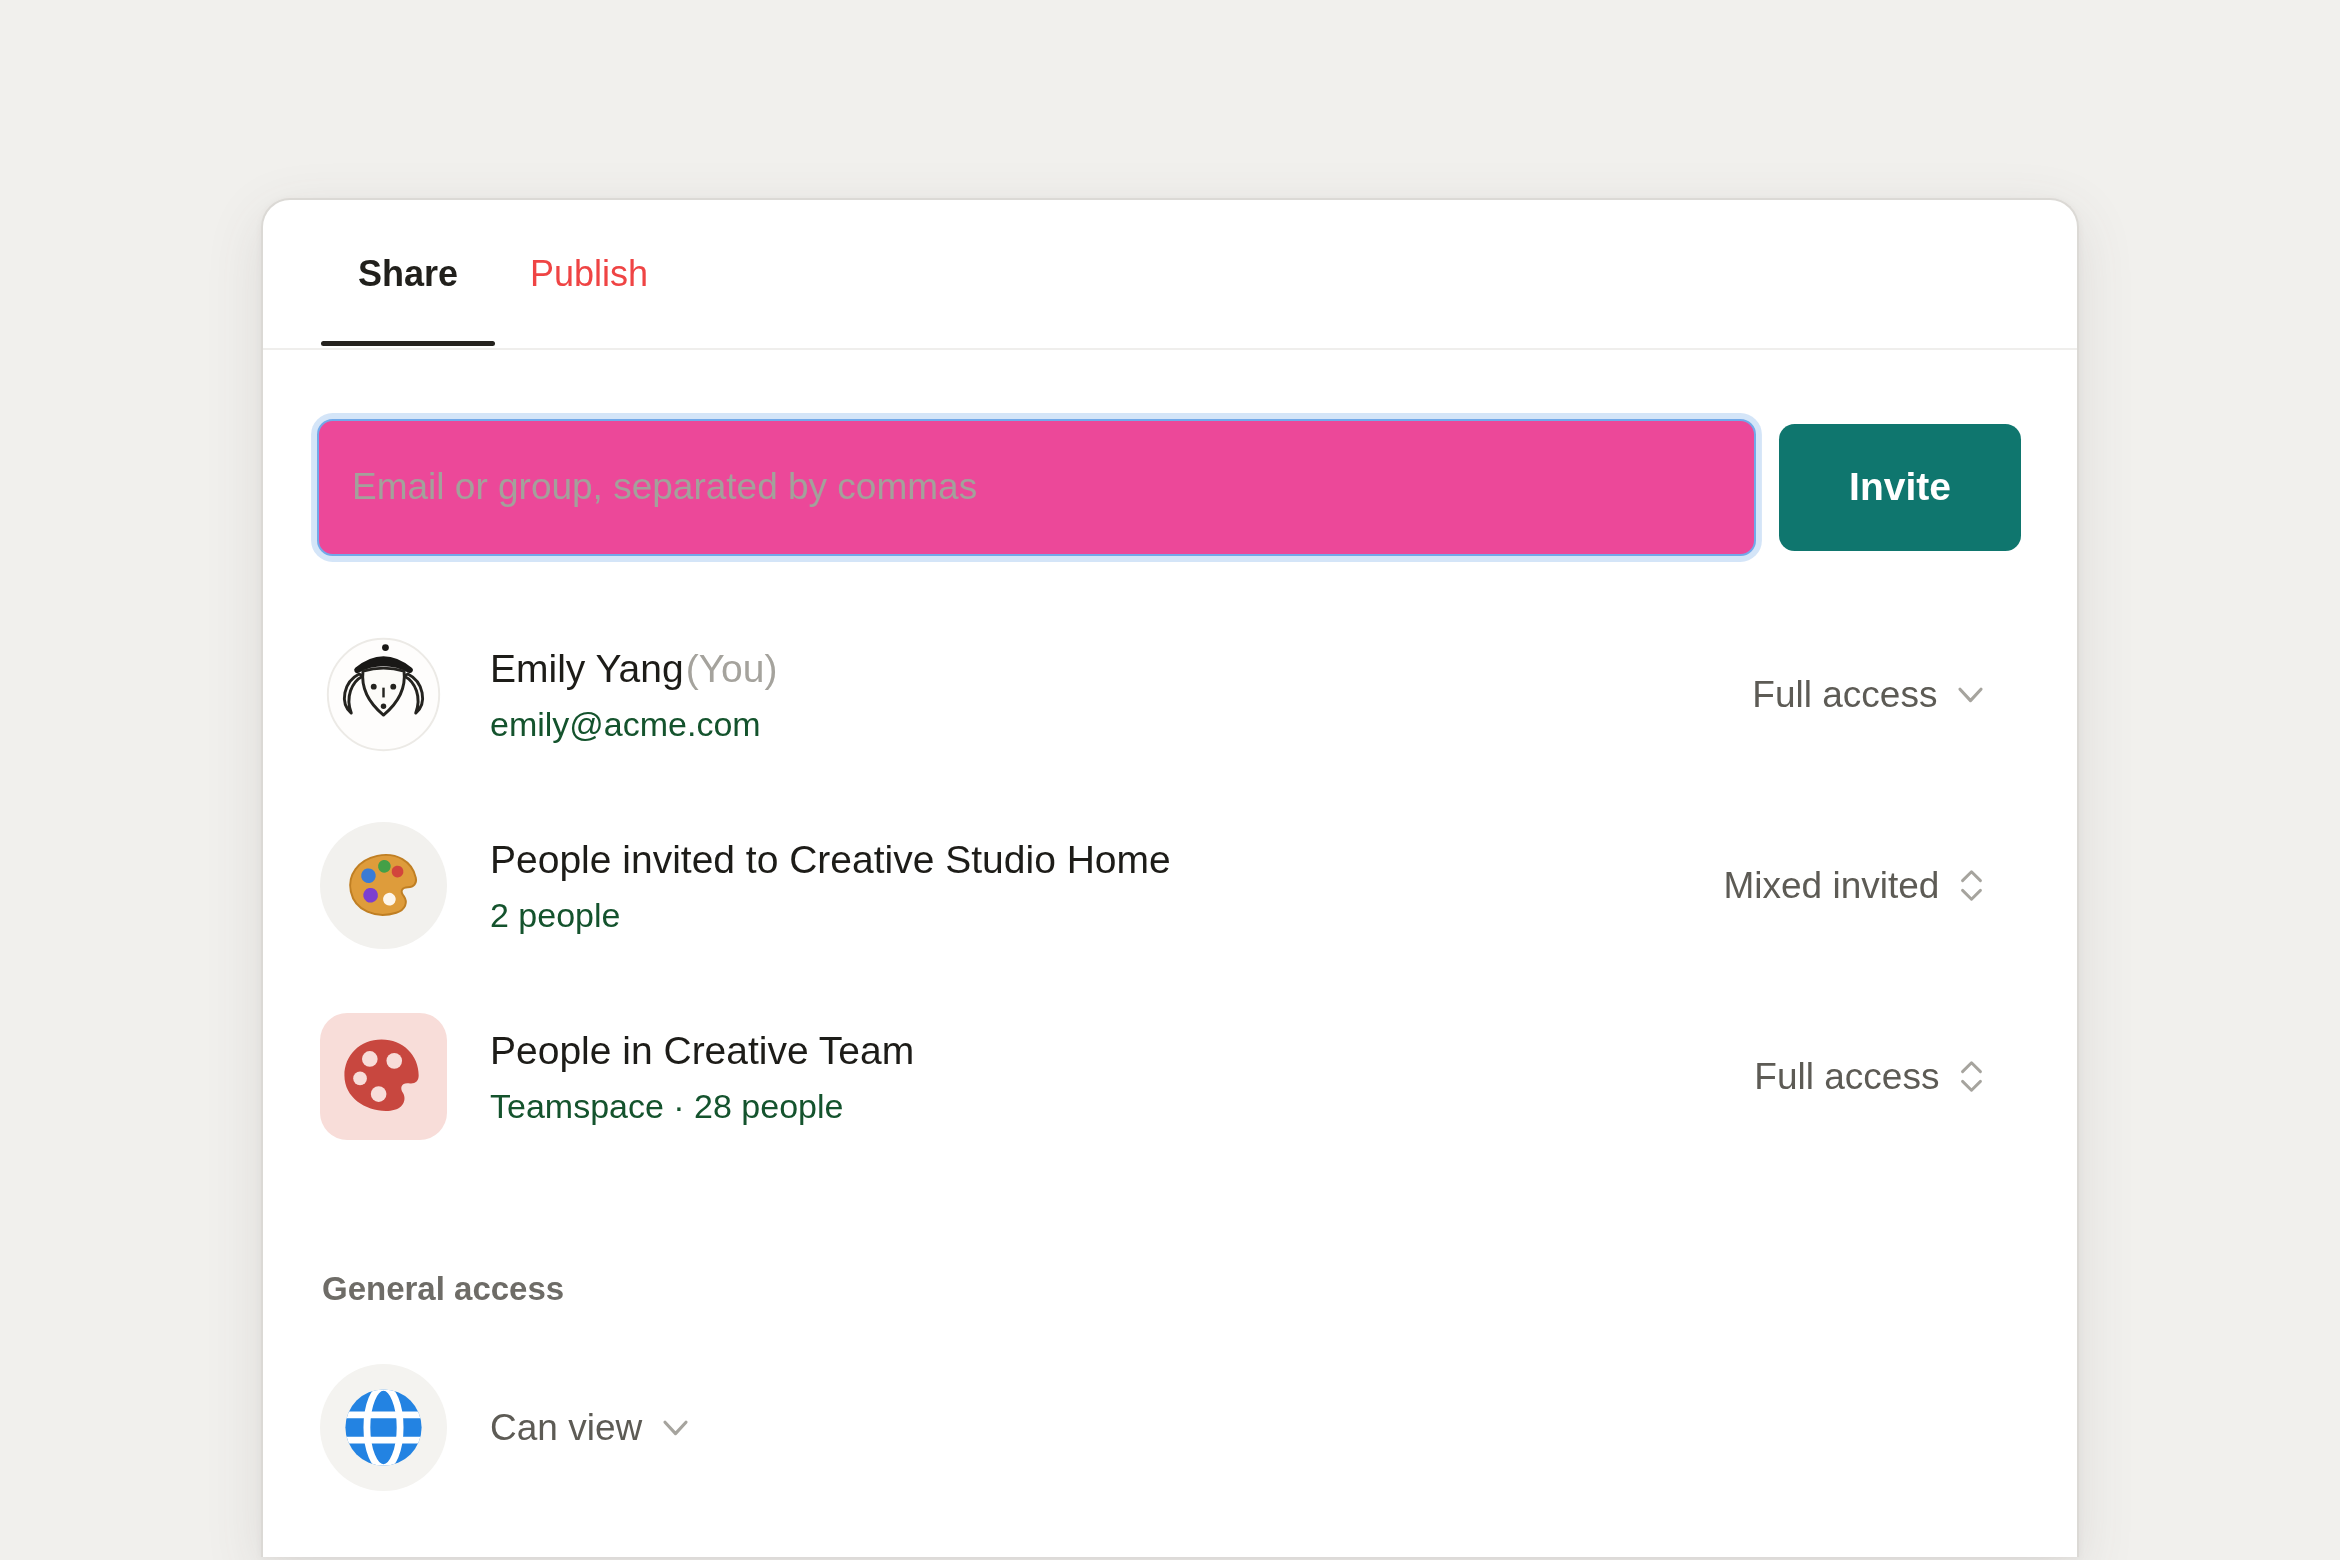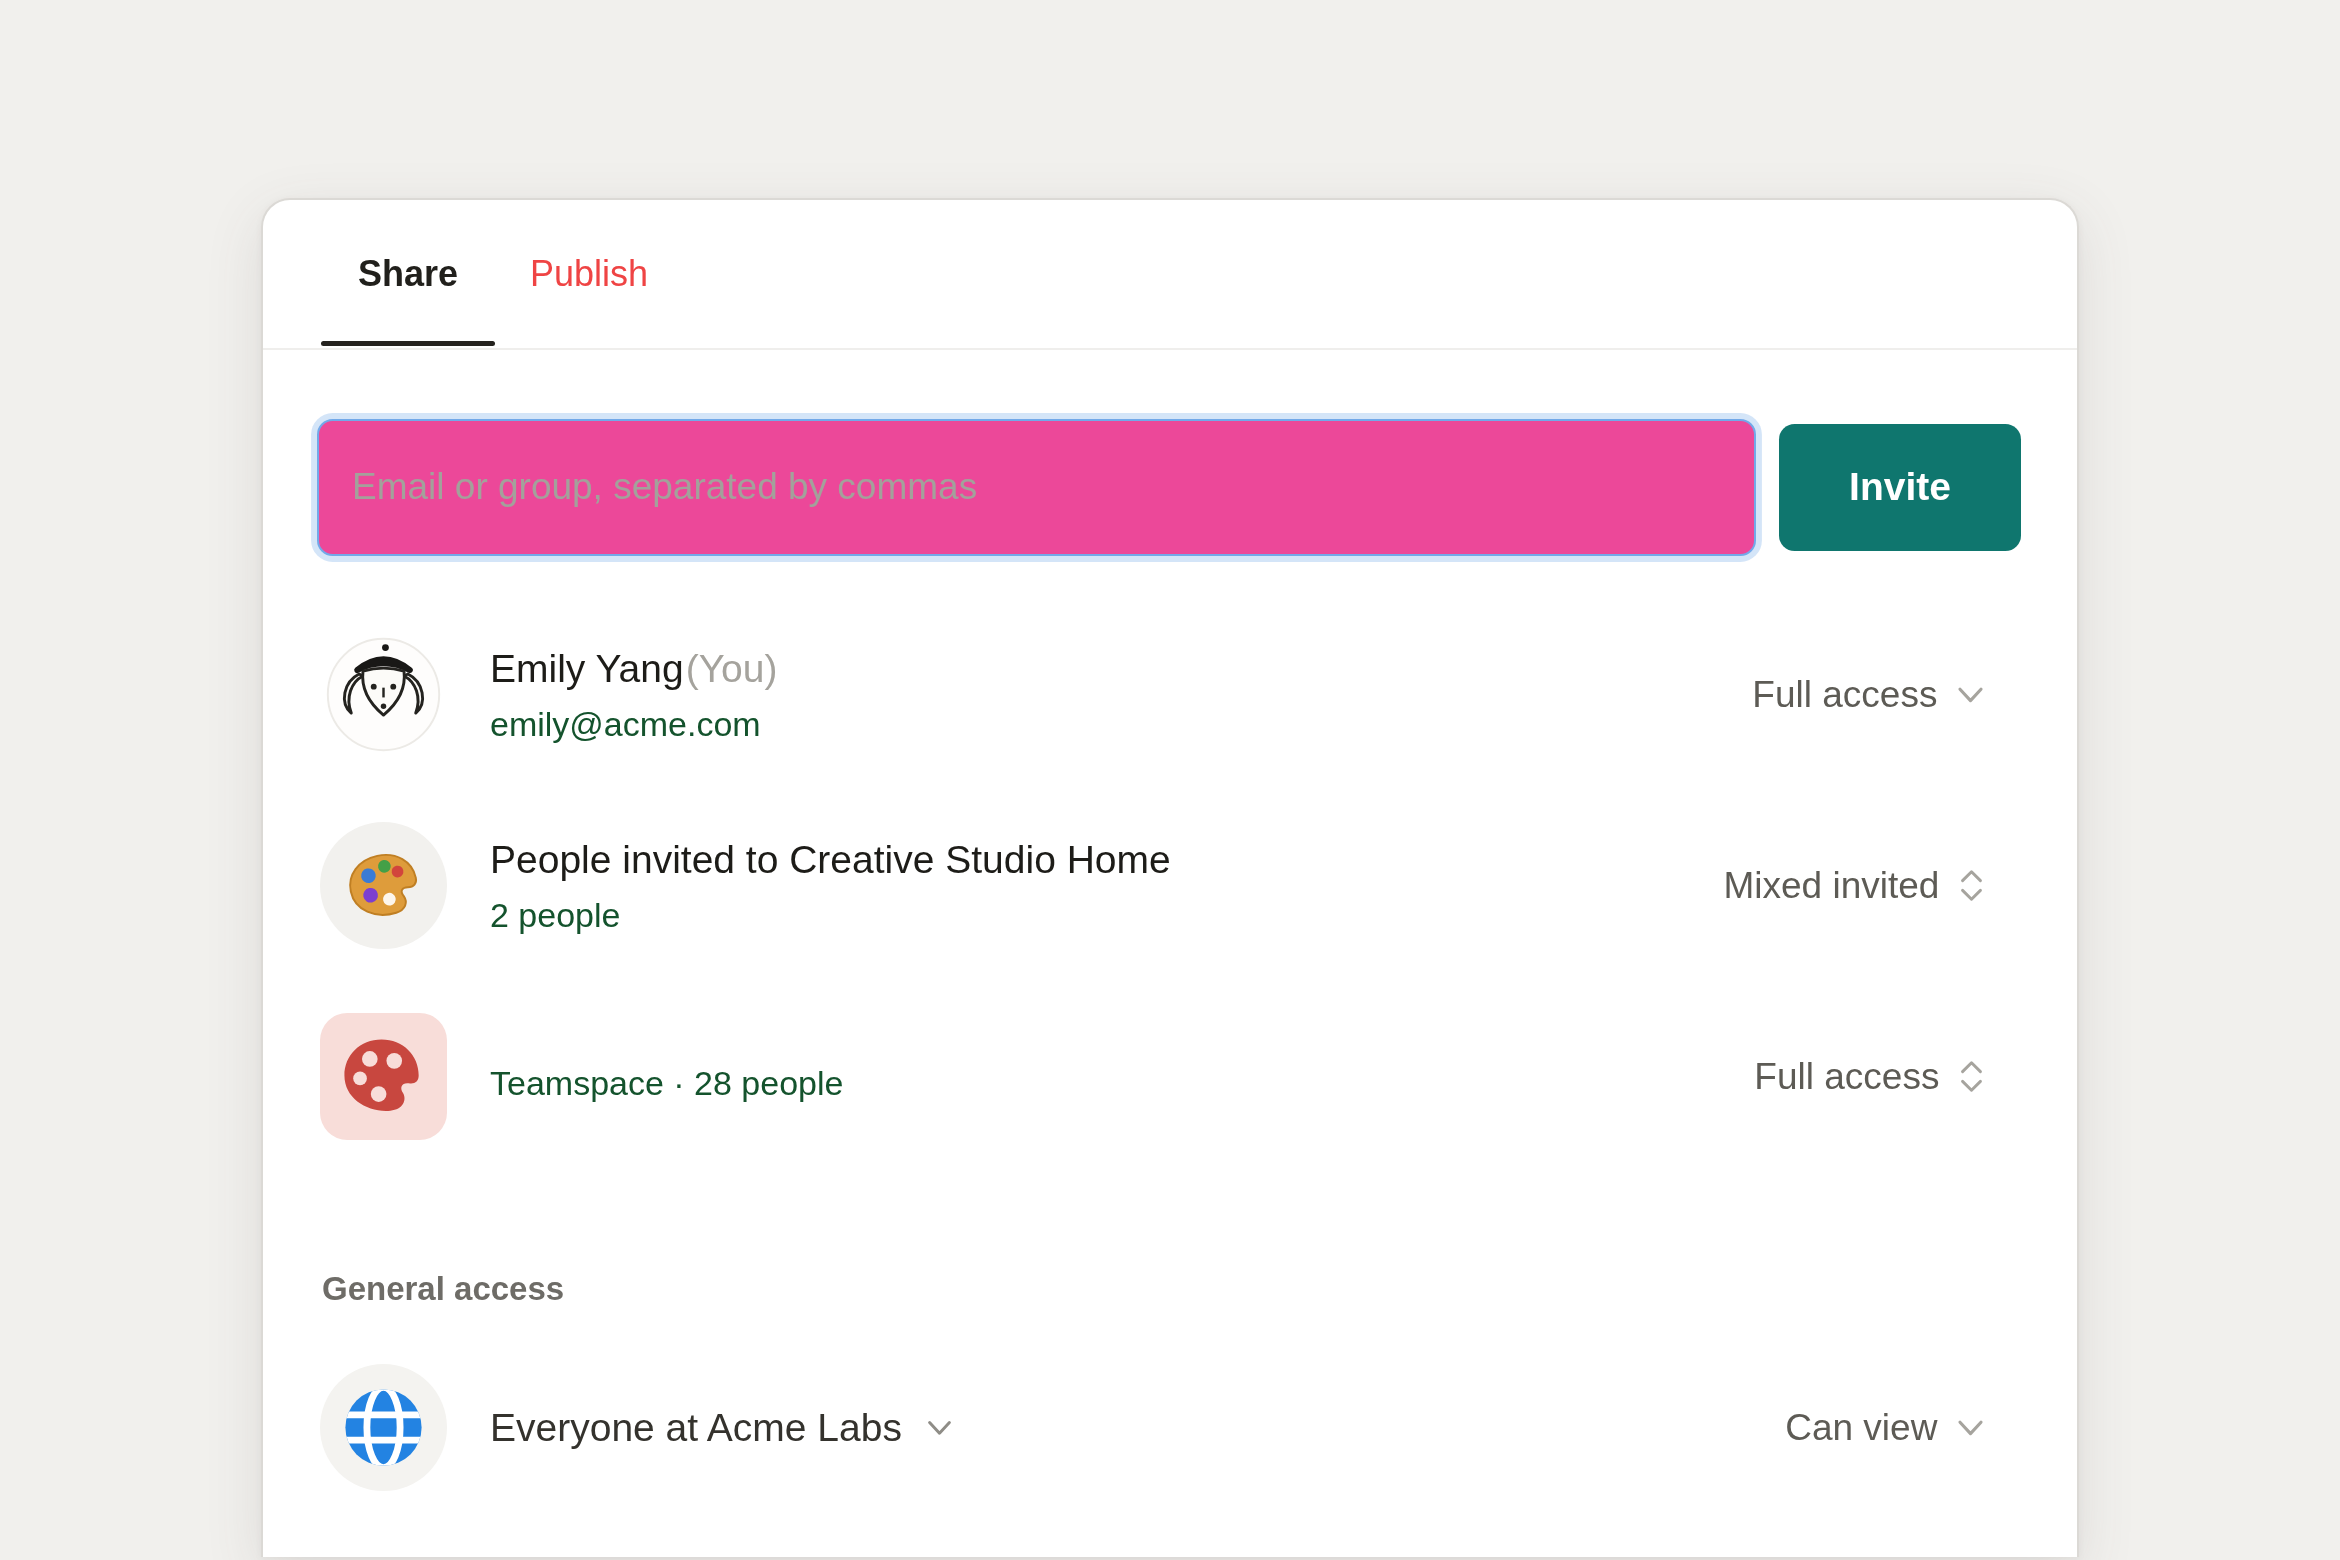--- a/index.html
+++ b/index.html
@@ -162,20 +162,21 @@
           <svg viewBox="0 0 130 130">
             <rect x="0" y="0" width="130" height="130" rx="28" fill="#f8ddd9"></rect>
             <path d="M63 27 C85 27 101 43 101 64 C101 70 97 73 91 72 C84 71 81 76 85 82 C89 89 85 99 72 100 C49 102 25 88 25 64 C25 43 41 27 63 27 Z" fill="#c8473f"></path>
             <circle cx="51" cy="47" r="8" fill="#f8ddd9"></circle>
             <circle cx="76" cy="49" r="8" fill="#f8ddd9"></circle>
             <circle cx="41" cy="67" r="7" fill="#f8ddd9"></circle>
             <circle cx="60" cy="83" r="8" fill="#f8ddd9"></circle>
           </svg>
         </div>
         <div class="row-text">
+          <div class="row-title">People in Creative Team</div>
           <div class="row-sub">Teamspace · 28 people</div>
         </div>
         <div class="row-access">
           <span>Full access</span>
           <svg width="33" height="39" viewBox="0 0 20 24">
             <polyline points="4.5,9 10,3.5 15.5,9" fill="none" stroke="#a6a49e" stroke-width="1.8" stroke-linecap="round" stroke-linejoin="round"></polyline>
             <polyline points="4.5,15 10,20.5 15.5,15" fill="none" stroke="#a6a49e" stroke-width="1.8" stroke-linecap="round" stroke-linejoin="round"></polyline>
           </svg>
         </div>
       </div>
@@ -193,26 +194,20 @@
               </clipPath>
             </defs>
           <circle cx="65" cy="65" r="39" fill="#2383e2"></circle>
           <g clip-path="url(#globeClip)" stroke="#ffffff" stroke-width="7" fill="none">
             <line x1="22" y1="52" x2="108" y2="52"></line>
             <line x1="22" y1="78" x2="108" y2="78"></line>
             <ellipse cx="65" cy="65" rx="17" ry="41"></ellipse>
           </g>
         </svg>
       </div>
-      <div class="ga-title">
-        <span>Everyone at Acme Labs</span>
-        <svg width="33" height="33" viewBox="0 0 20 20">
-          <polyline points="4,7 10,13.5 16,7" fill="none" stroke="#8f8d87" stroke-width="1.8" stroke-linecap="round" stroke-linejoin="round"></polyline>
-        </svg>
-      </div>
       <div class="row-access">
         <span>Can view</span>
         <svg width="35" height="35" viewBox="0 0 20 20">
           <polyline points="4,7 10,13.5 16,7" fill="none" stroke="#a6a49e" stroke-width="1.8" stroke-linecap="round" stroke-linejoin="round"></polyline>
         </svg>
       </div>
     </div>
 
   </div>
 </div>

